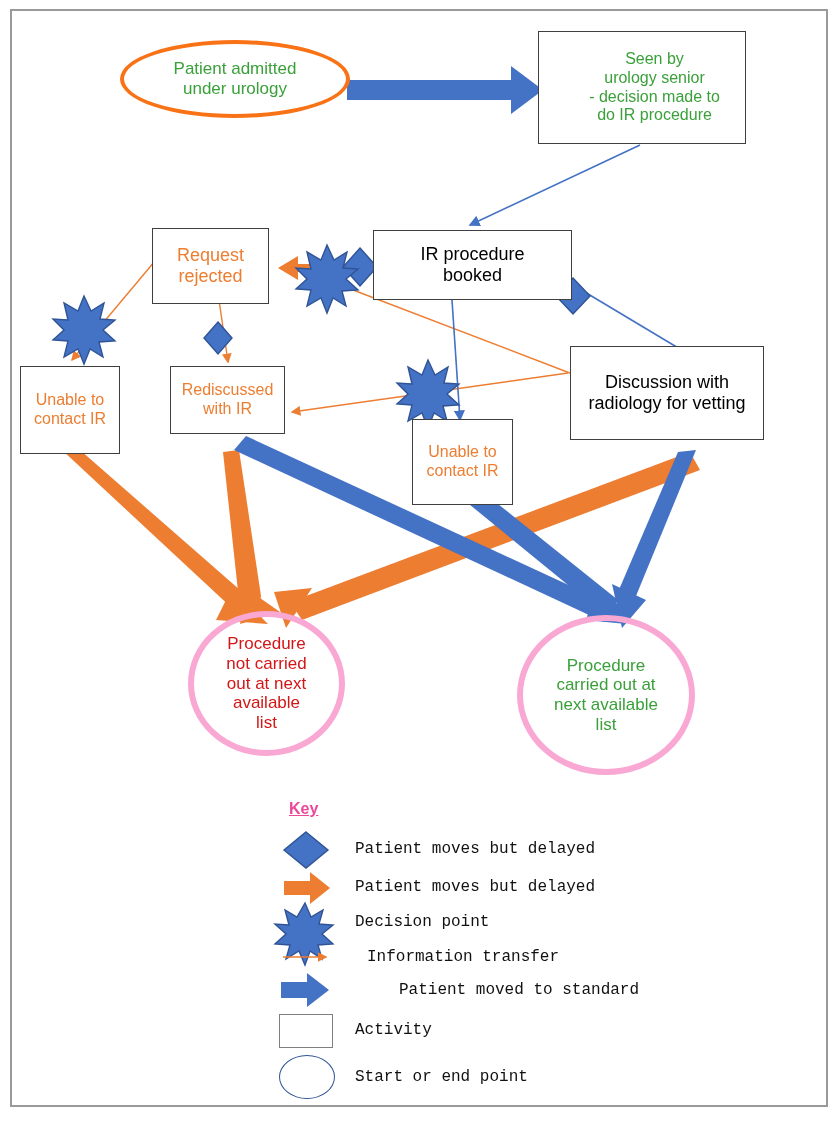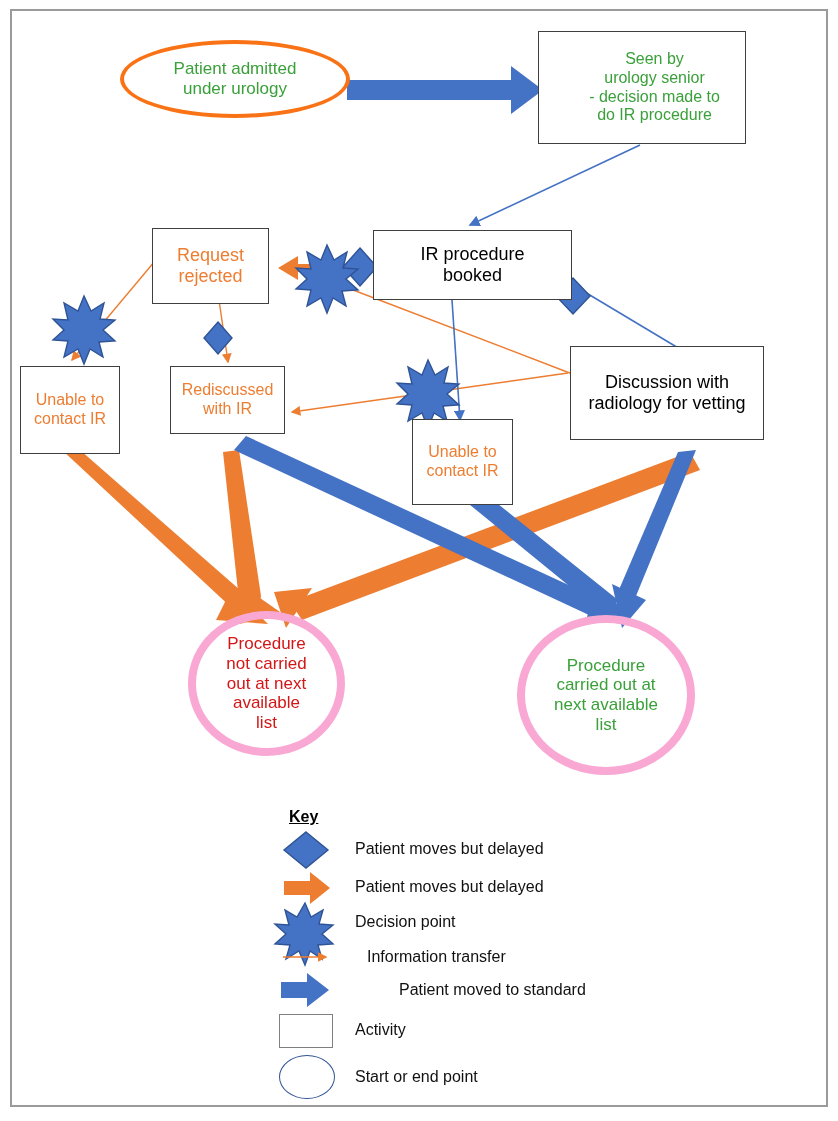--- a/index.html
+++ b/index.html
@@ -3,30 +3,30 @@
 <meta charset="utf-8">
 <style>
   html,body{margin:0;padding:0;background:#fff;}
   body{font-family:"Liberation Sans",sans-serif;}
   #page{position:relative;width:838px;height:1121px;background:#ffffff;overflow:hidden;}
   #frame{position:absolute;left:10px;top:9px;width:818px;height:1098px;border:2px solid #9a9a9a;background:#fff;box-sizing:border-box;}
   svg#canvas{position:absolute;left:0;top:0;width:838px;height:1121px;}
   .node{position:absolute;display:flex;align-items:center;justify-content:center;text-align:center;box-sizing:border-box;line-height:1.16;}
   .box{border:1.6px solid #3f3f3f;background:#fff;}
   .ellipse{border:4px solid #f97316;border-radius:50%;background:transparent;}
-  .circle{border:8px solid #f9a8d4;border-radius:50%;background:transparent;}
+  .circle{border:6px solid #f9a8d4;border-radius:50%;background:transparent;}
   .t-green{color:#3aa03a;}
   .t-orange{color:#ED7D31;}
   .t-black{color:#000000;}
   .t-red{color:#d31616;}
   .f17{font-size:17px;}
   .f16{font-size:16px;}
   .f18{font-size:18px;}
-  #key-title{position:absolute;left:289px;top:800px;font-size:16px;font-weight:bold;color:#000000;text-decoration:underline;margin-top:8px;}
-  .key-row{position:absolute;display:flex;align-items:flex-end;}
+  #key-title{position:absolute;left:289px;top:800px;font-size:16px;font-weight:bold;color:#ec4899;text-decoration:underline;}
+  .key-row{position:absolute;display:flex;align-items:flex-end;font-family:Liberation Mono, monospace;}
   .key-label{font-size:16px;color:#111;margin-left:0;}
   .key-box-shape{width:52px;height:32px;border:1.4px solid #7f7f7f;background:#fff;}
   .key-circle-shape{width:54px;height:42px;border:1.6px solid #2f5496;border-radius:50%;background:#fff;}
 </style>
 </head>
 <body>
 
 <div id="page">
   <div id="frame"></div>
 

